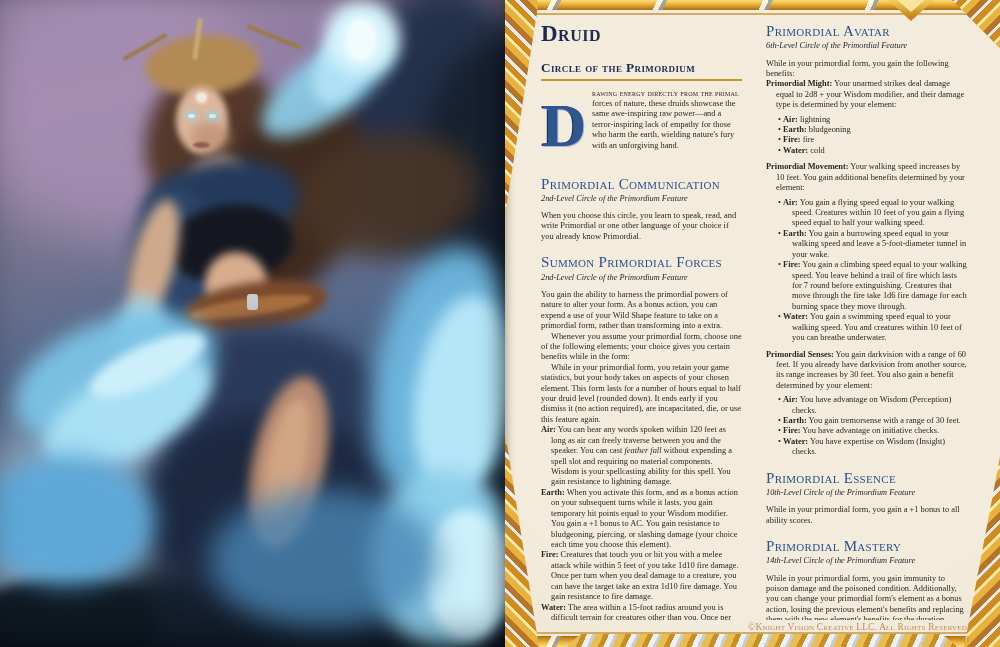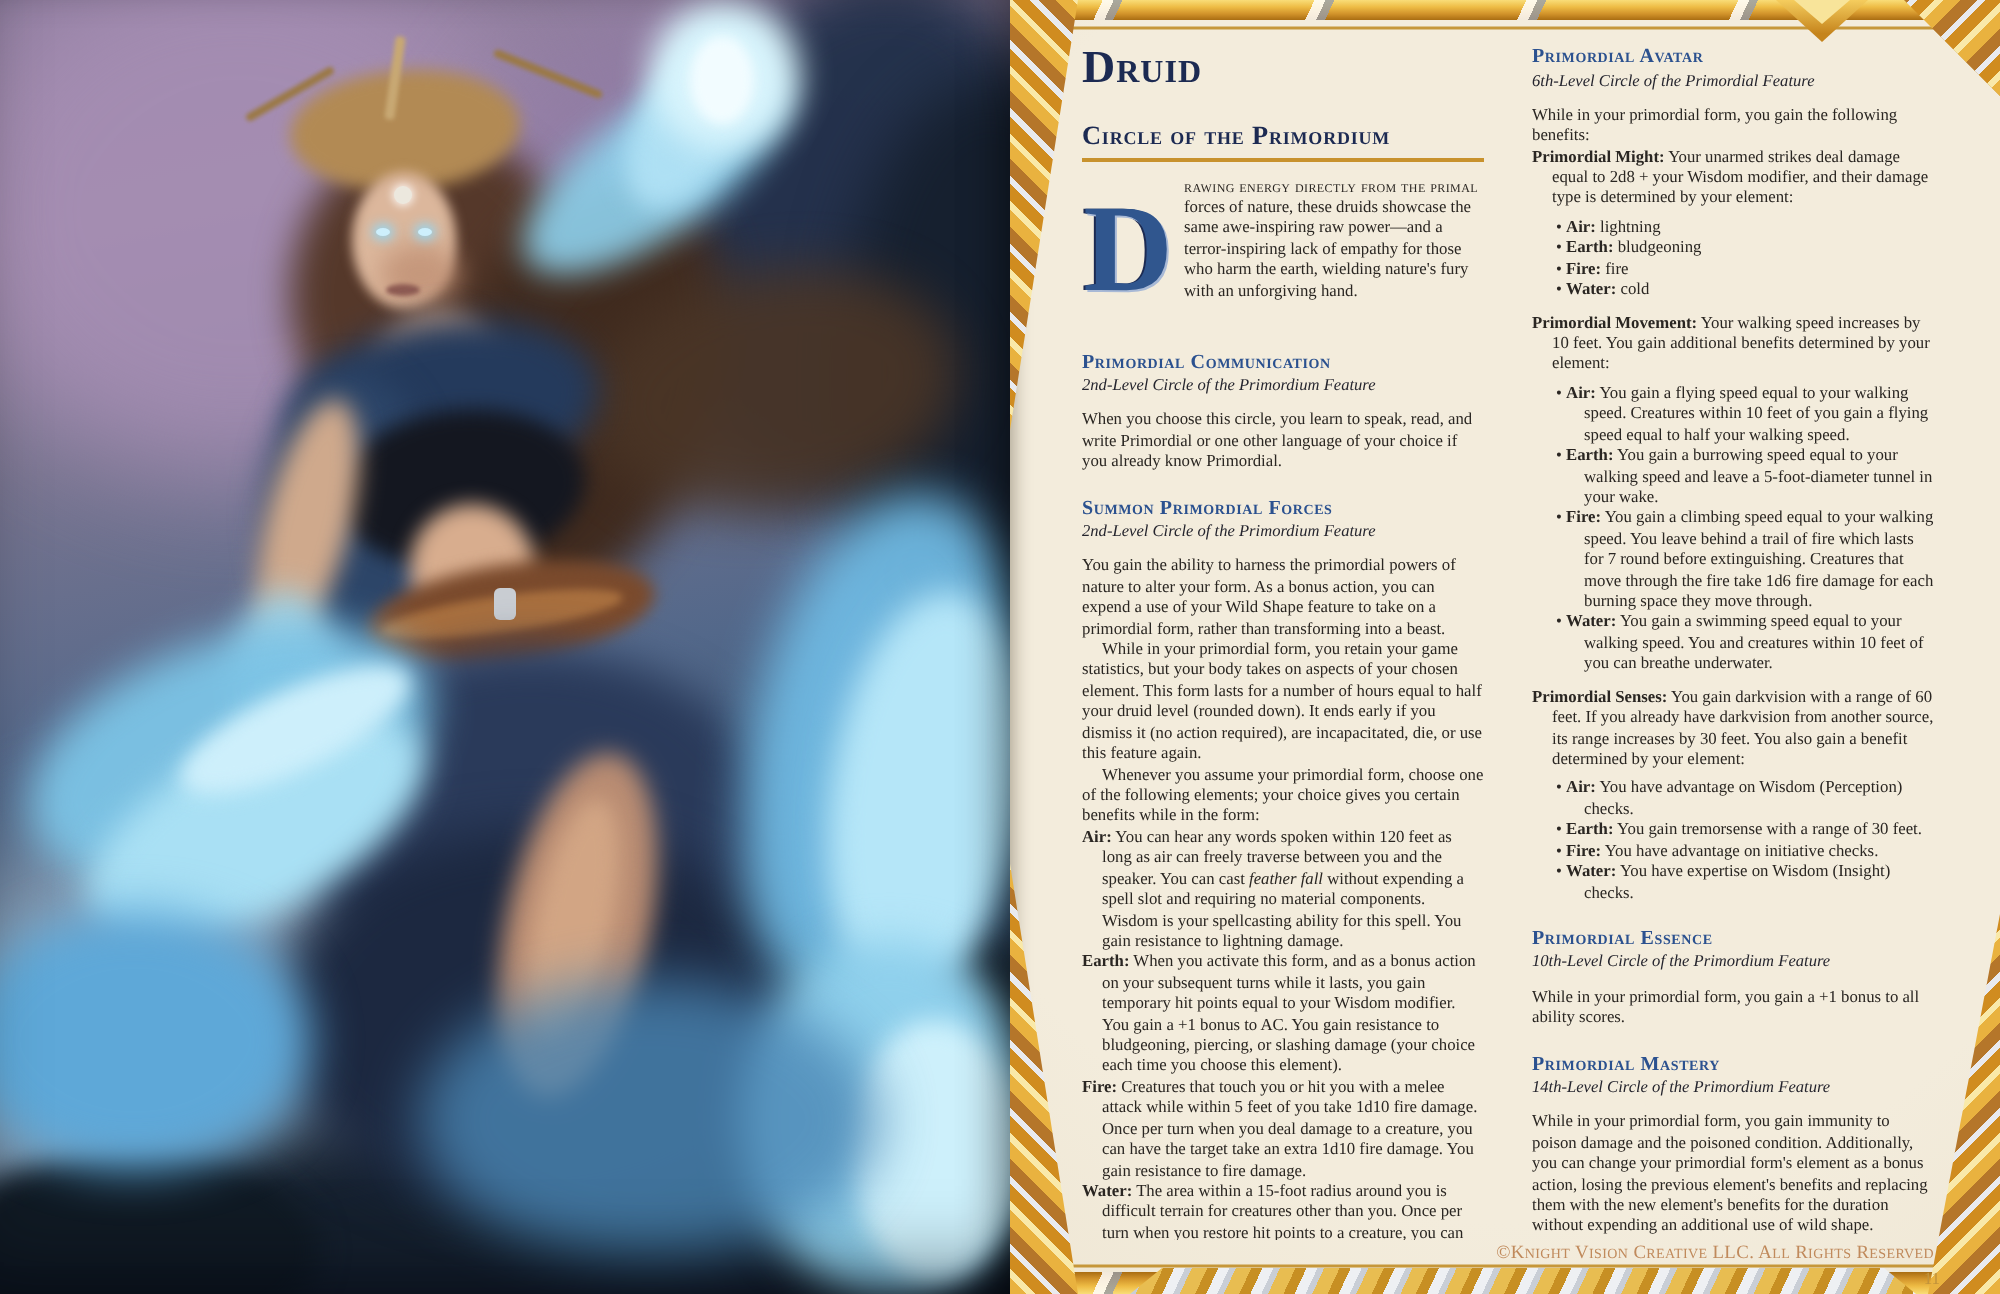--- a/index.html
+++ b/index.html
@@ -37,21 +37,21 @@
         clip-path:polygon(16px 0,calc(100% - 16px) 0,100% 100%,0 100%);
         background:repeating-linear-gradient(115deg,#eef0f3 0 5px,#c9ced6 5px 8px,#e8bd51 8px 15px,#c78f23 15px 20px);}
   .frameline{position:absolute;inset:0;z-index:3;pointer-events:none;}
   
   .cols{position:relative;z-index:2;display:flex;gap:24px;padding:20px 33px 0 36px;height:600px;overflow:hidden;}
   .col{width:201px;flex:0 0 201px;color:#2a2622;font-size:8.4px;line-height:1.24;overflow:hidden;}
   h1{margin:2px 0 16px;font-size:23px;line-height:1;font-weight:bold;font-variant:small-caps;
      letter-spacing:.5px;color:#1c2a52;}
   h2{margin:0 0 8px;font-size:13.2px;line-height:1.1;font-weight:bold;font-variant:small-caps;
      letter-spacing:.4px;color:#1c2a52;border-bottom:2px solid #c8922d;padding-bottom:3px;}
-  h3{margin:12px 0 0;font-size:10px;line-height:1.15;font-weight:bold;font-variant:small-caps;
+  h3{margin:12px 0 0;font-size:15px;line-height:1.15;font-weight:normal;font-variant:small-caps;
      letter-spacing:.3px;color:#2b518f;}
   h3.first{margin-top:3px;}
   .sub{margin:1px 0 7px;font-style:italic;font-size:8.3px;color:#25252e;}
   p.body{margin:0;}
   p.ind{margin:0;text-indent:10px;}
   p.hang{margin:0;padding-left:10px;text-indent:-10px;}
   .dropcap{float:left;width:46px;height:72px;margin:3px 5px 0 0;text-align:center;
      font-size:62px;line-height:66px;color:#30568e;font-weight:bold;
      text-shadow:1px 1px 0 #a8b9d6,-1px 0 0 #1c2a52;}
   .lead{font-variant:small-caps;letter-spacing:.2px;}
@@ -152,23 +152,23 @@
         <h2>Circle of the Primordium</h2>
         <p class="body"><span class="dropcap">D</span><span class="lead">rawing energy directly from the primal</span> <span>forces of nature, these druids showcase the same awe-inspiring raw power—and a terror-inspiring lack of empathy for those who harm the earth, wielding nature's fury with an unforgiving hand.</span></p>
         <div style="clear:both"></div>
 
         <h3>Primordial Communication</h3>
         <p class="sub">2nd-Level Circle of the Primordium Feature</p>
         <p class="body">When you choose this circle, you learn to speak, read, and write Primordial or one other language of your choice if you already know Primordial.</p>
 
         <h3>Summon Primordial Forces</h3>
         <p class="sub">2nd-Level Circle of the Primordium Feature</p>
-        <p class="body">You gain the ability to harness the primordial powers of nature to alter your form. As a bonus action, you can expend a use of your Wild Shape feature to take on a primordial form, rather than transforming into a beast.</p>
+        <p class="body">You gain the ability to harness the primordial powers of nature to alter your form. As a bonus action, you can expend a use of your Wild Shape feature to take on a primordial form, rather than transforming into a extra.</p>
+        <p class="ind">Whenever you assume your primordial form, choose one of the following elements; your choice gives you certain benefits while in the form:</p>
         <p class="ind">While in your primordial form, you retain your game statistics, but your body takes on aspects of your chosen element. This form lasts for a number of hours equal to half your druid level (rounded down). It ends early if you dismiss it (no action required), are incapacitated, die, or use this feature again.</p>
-        <p class="ind">Whenever you assume your primordial form, choose one of the following elements; your choice gives you certain benefits while in the form:</p>
 
         <p class="hang"><b>Air:</b><span> You can hear any words spoken within 120 feet as long as air can freely traverse between you and the speaker. You can cast </span><i>feather fall</i><span> without expending a spell slot and requiring no material components. Wisdom is your spellcasting ability for this spell. You gain resistance to lightning damage.</span></p>
         <p class="hang"><b>Earth:</b><span> When you activate this form, and as a bonus action on your subsequent turns while it lasts, you gain temporary hit points equal to your Wisdom modifier. You gain a +1 bonus to AC. You gain resistance to bludgeoning, piercing, or slashing damage (your choice each time you choose this element).</span></p>
         <p class="hang"><b>Fire:</b><span> Creatures that touch you or hit you with a melee attack while within 5 feet of you take 1d10 fire damage. Once per turn when you deal damage to a creature, you can have the target take an extra 1d10 fire damage. You gain resistance to fire damage.</span></p>
         <p class="hang"><b>Water:</b><span> The area within a 15-foot radius around you is difficult terrain for creatures other than you. Once per turn when you restore hit points to a creature, you can increase the hit points restored by 1d4. You gain resistance to cold damage.</span></p>
       </div>
 
       <div class="col">
         <h3 class="first">Primordial Avatar</h3>
         <p class="sub">6th-Level Circle of the Primordial Feature</p>

